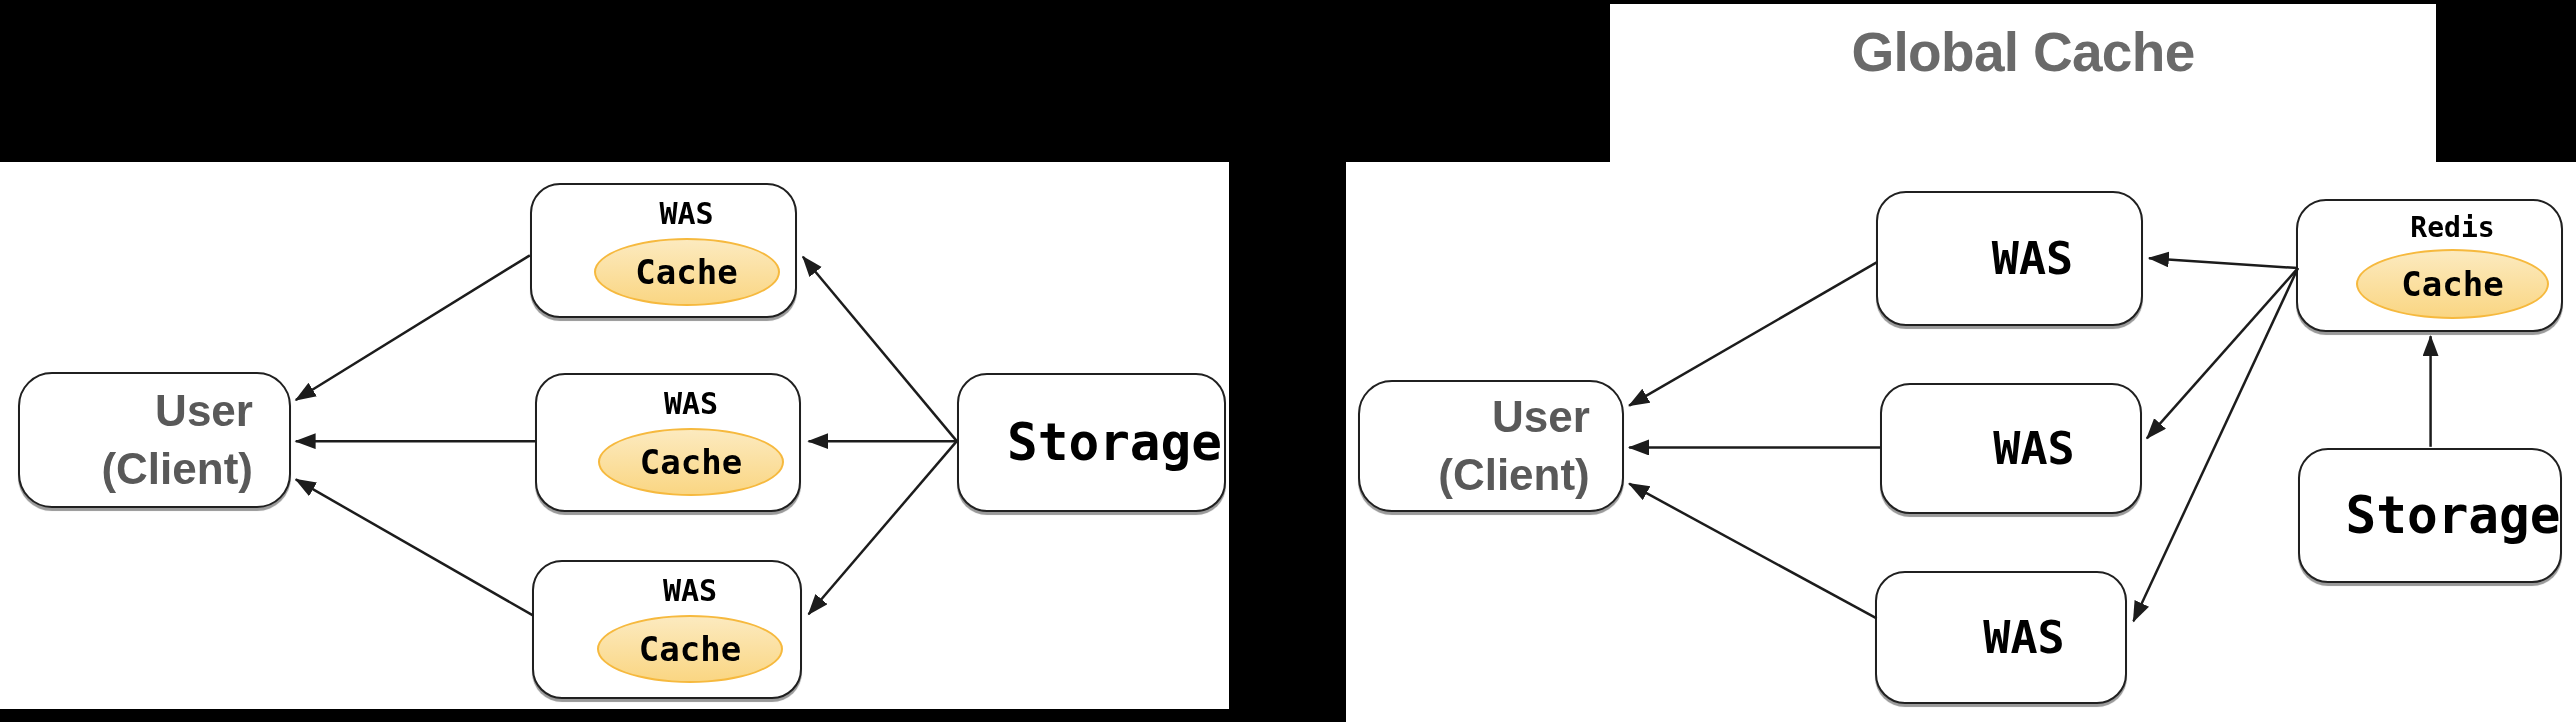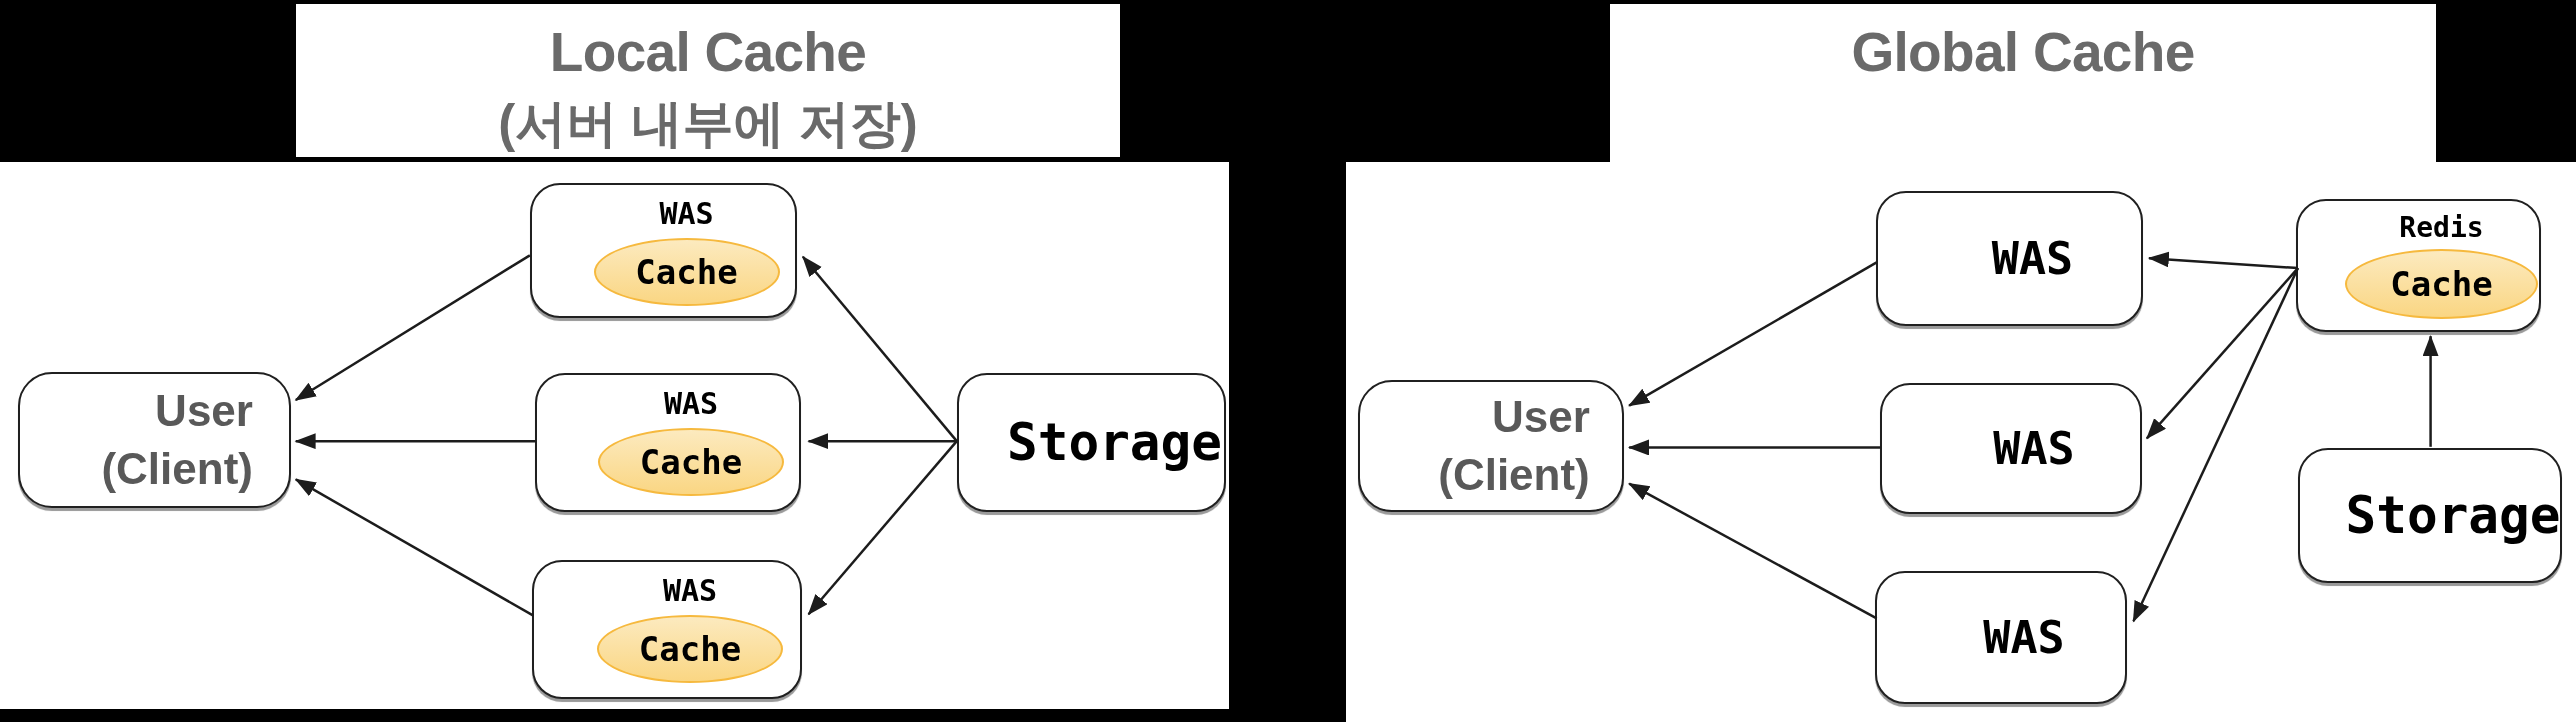--- a/index.html
+++ b/index.html
@@ -96,24 +96,20 @@
   .ah { fill: var(--arrow); }
 </style>
 </head>
 <body>
 
 <div class="canvas">
 
   <div class="panel" style="left:0; top:162px; width:1229px; height:547px;"></div>
   <div class="panel" style="left:1346px; top:162px; width:1230px; height:560px;"></div>
 
-  <div class="title-box" style="left:296px; top:4.3px; width:824px; height:153px;">
-    <div class="title-line1">Local Cache</div>
-    <div class="title-line2">(서버 내부에 저장)</div>
-  </div>
   <div class="title-box" style="left:1610px; top:4.3px; width:826px; height:191px;text-align:center;">
     <div class="title-line1">Global Cache</div>
   </div>
 
   <div class="node" style="left:17.7px; top:372px; width:273px; height:136px; border-radius:34px;">
     <div class="user-label">
       <div>User</div>
       <div>(Client)</div>
     </div>
   </div>
@@ -155,21 +151,21 @@
   </div>
 
   <div class="node" style="left:1880px; top:383px; width:262px; height:131px;">
     <span class="tech was-label-big">WAS</span>
   </div>
 
   <div class="node" style="left:1875px; top:571px; width:252px; height:133px;">
     <span class="tech was-label-big">WAS</span>
   </div>
 
-  <div class="node column" style="left:2296px; top:199px; width:245px; height:133px;">
+  <div class="node column" style="left:2296px; top:199px; width:267px; height:133px;">
     <div class="tech redis-label">Redis</div>
     <div class="cache-ellipse in-redis">
       <span class="tech cache-label">Cache</span>
     </div>
   </div>
 
   <div class="node" style="left:2298px; top:448px; width:264px; height:135px;">
     <span class="tech storage-label">Storage</span>
   </div>
 

